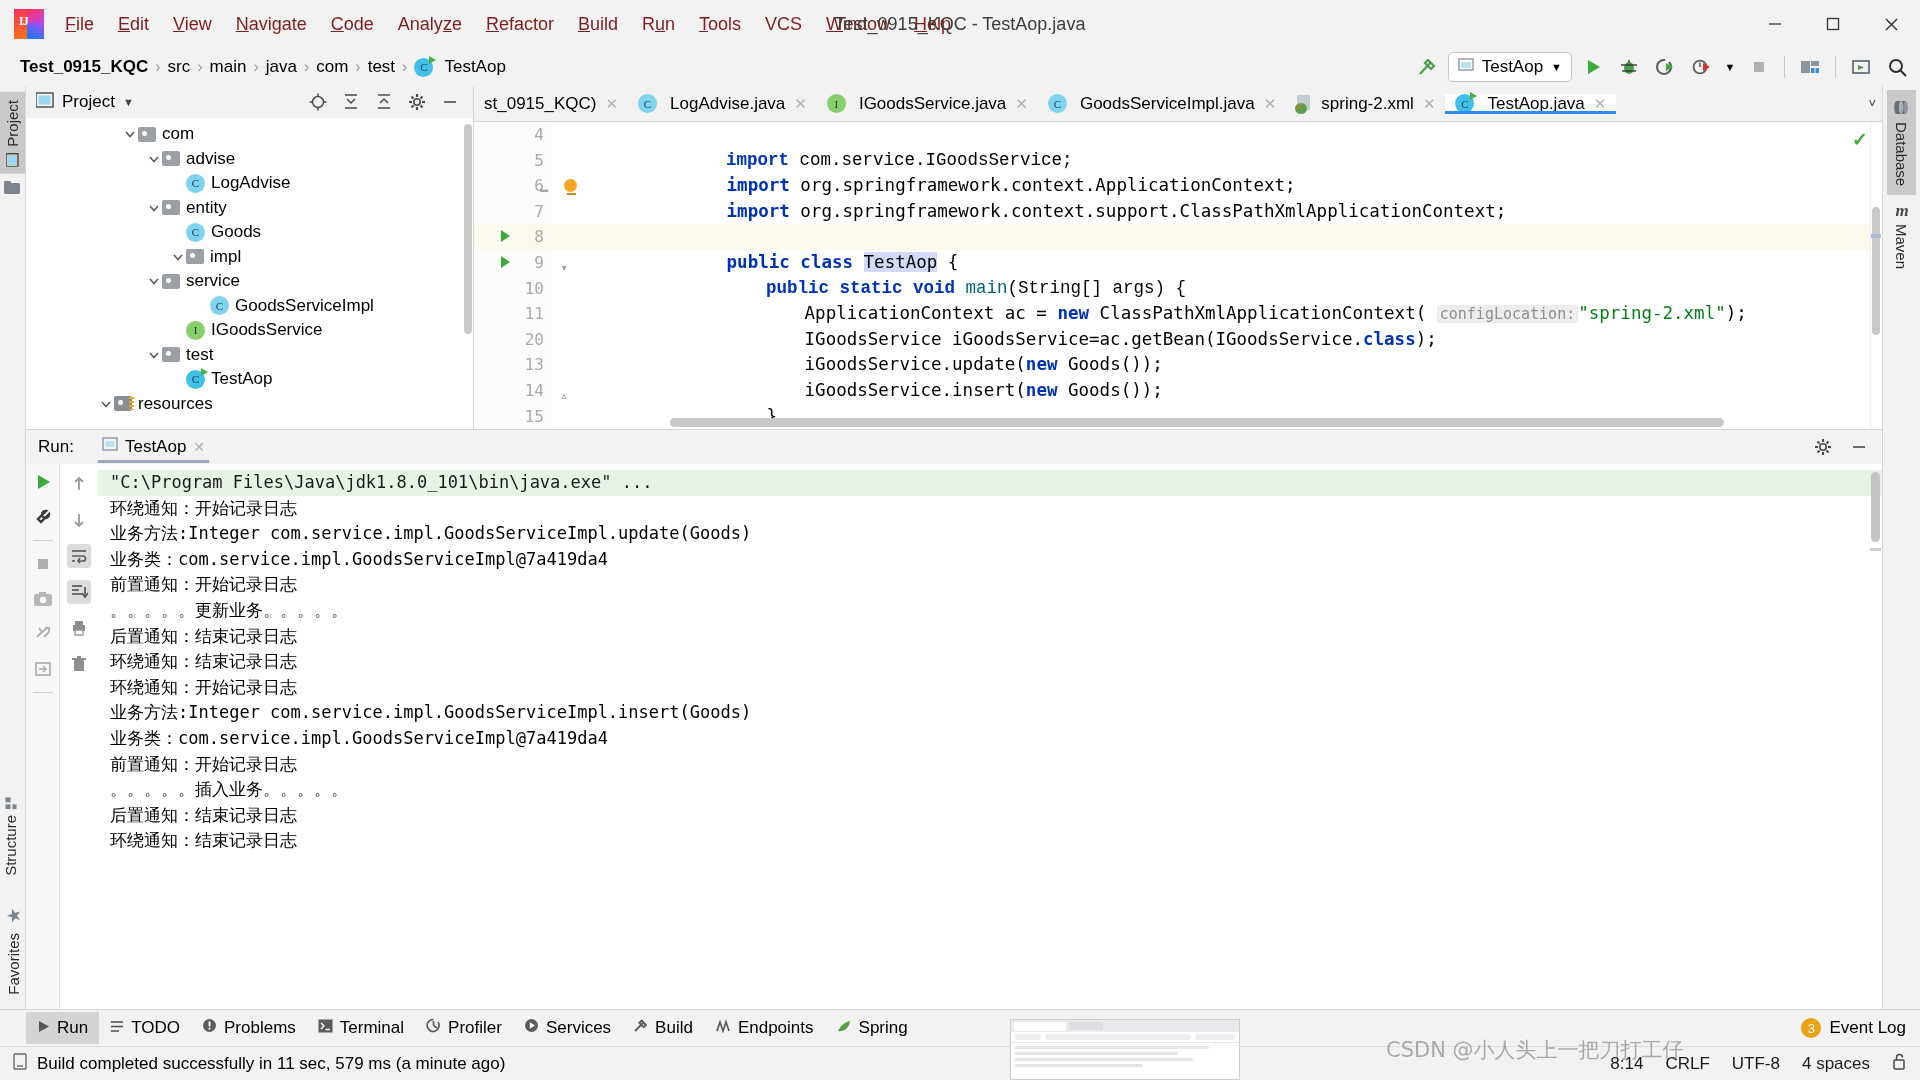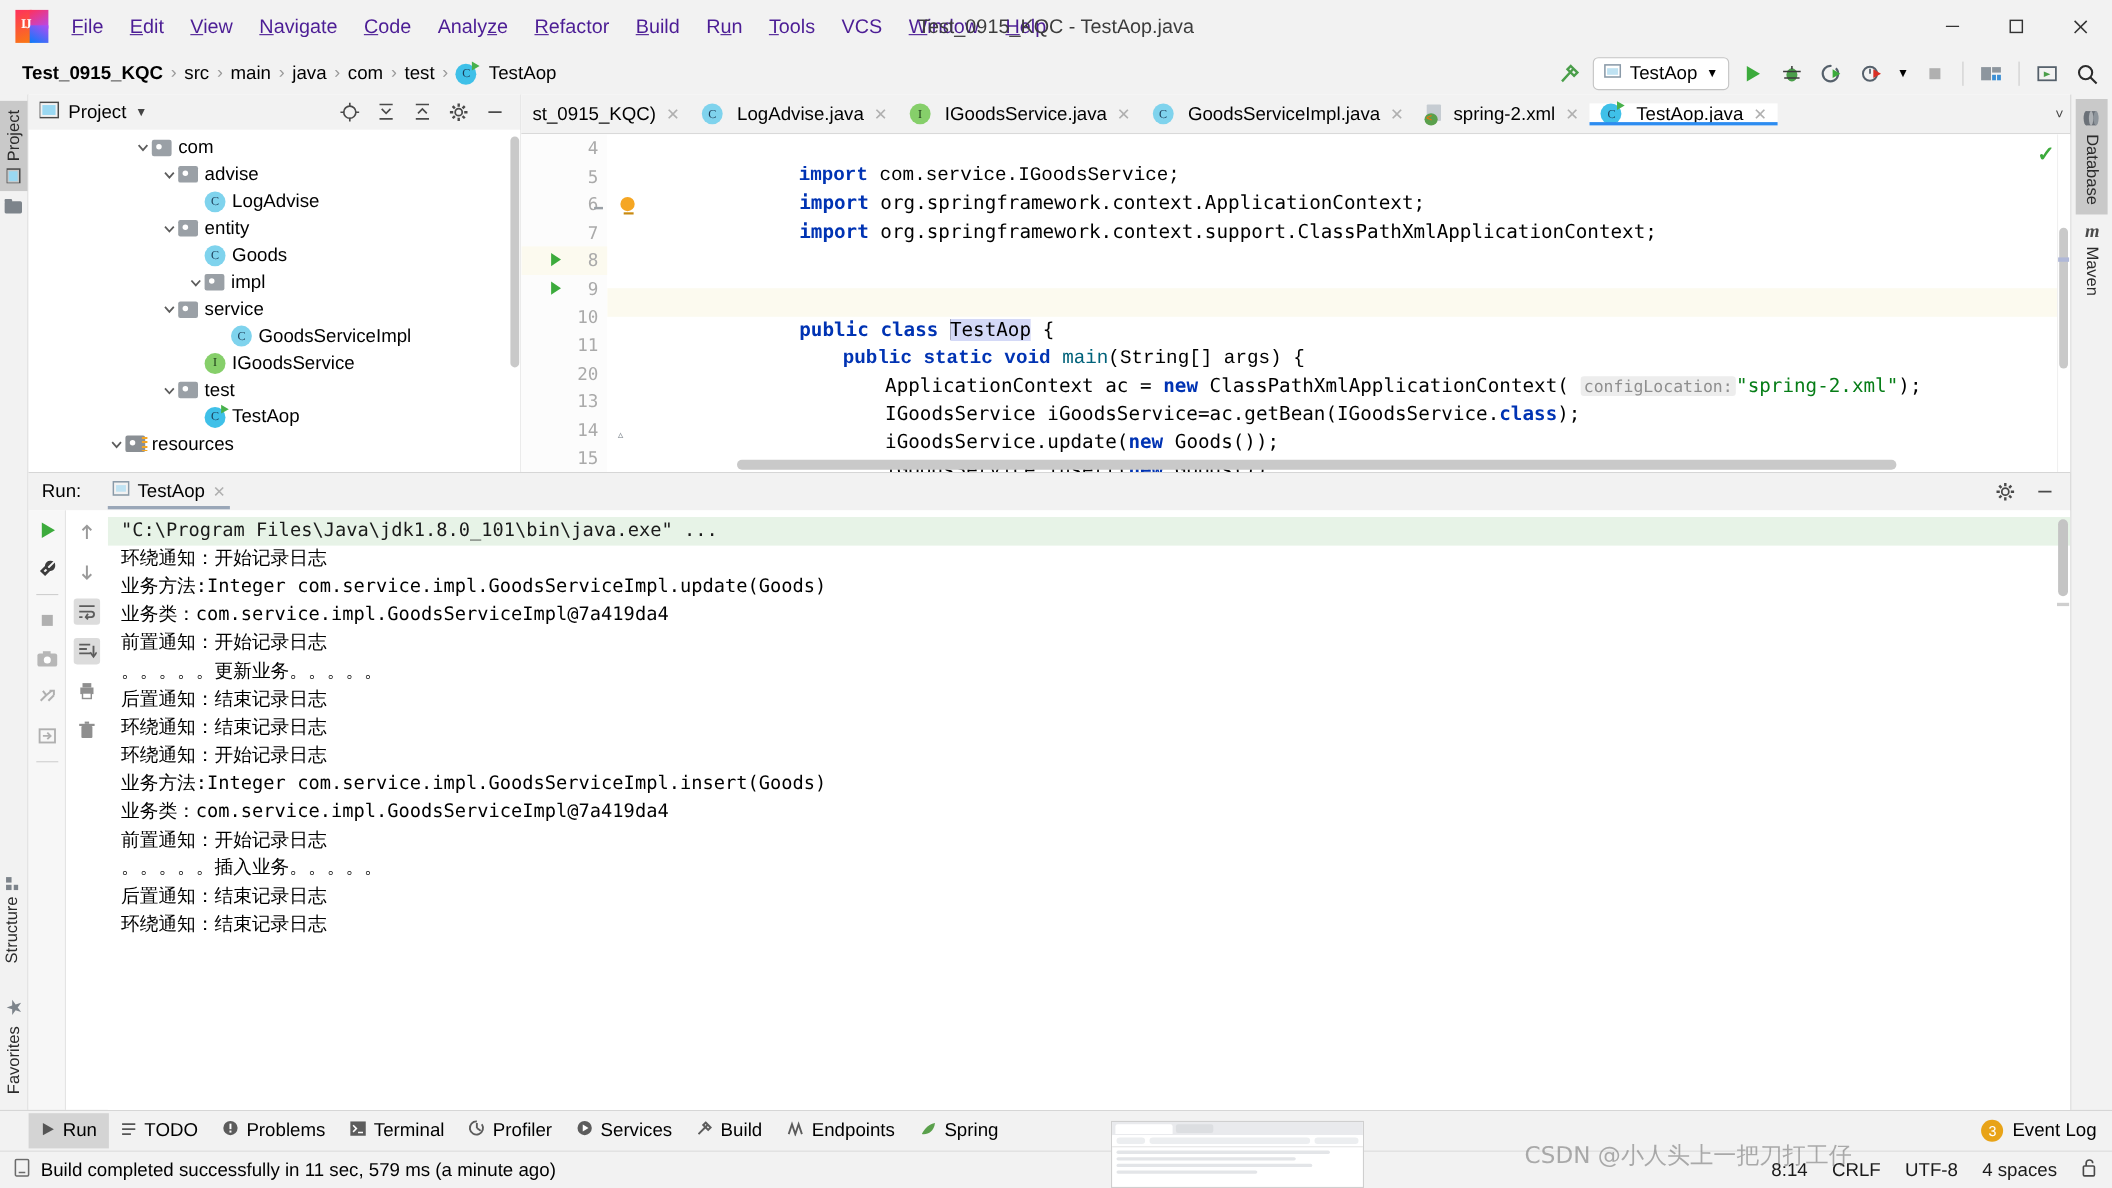--- a/index.html
+++ b/index.html
@@ -16,21 +16,21 @@
   .titlebar {
     height:48px; display:flex; align-items:center; background:#f2f2f2;
     position:relative; flex:0 0 48px;
   }
   .app-logo { width:30px; height:30px; margin-left:14px; margin-right:10px; position:relative; }
   .app-logo .sq1 { position:absolute; left:0; top:0; width:15px; height:30px; background:linear-gradient(160deg,#fe315d,#f97a12); }
   .app-logo .sq2 { position:absolute; left:13px; top:0; width:17px; height:17px; background:linear-gradient(150deg,#fe315d,#b24bf3); }
   .app-logo .sq3 { position:absolute; left:13px; top:14px; width:17px; height:16px; background:linear-gradient(30deg,#087cfa,#b24bf3); }
   .app-logo .ij { position:absolute; left:5px; top:5px; color:#fff; font-size:12px; font-weight:bold; font-family:"Liberation Serif",serif; letter-spacing:-1px; }
   .menu { display:flex; align-items:center; gap:2px; }
-  .menu-item { padding:4px 11px; font-size:18px; color:#4c1d95; white-space:nowrap; cursor:default; border-radius:3px; }
+  .menu-item { padding:4px 11px; font-size:18px; color:#7f1d1d; white-space:nowrap; cursor:default; border-radius:3px; }
   .menu-item u { text-decoration:underline; }
   .win-title {
     position:absolute; left:0; right:0; text-align:center; font-size:18px;
     color:#3c3c3c; pointer-events:none;
   }
   .win-ctrls { margin-left:auto; display:flex; align-items:center; }
   .win-btn { width:58px; height:48px; display:flex; align-items:center; justify-content:center; }
   .win-btn svg { stroke:#333; }
 
   
@@ -600,21 +600,21 @@
               <div class="cline" style="padding-left:6px;font-family:Liberation Mono, monospace;">
                 <span class="kw">import</span><span> com.service.IGoodsService;</span>
               </div>
               <div class="cline" style="padding-left:6px;">
                 <span class="kw">import</span><span> org.springframework.context.ApplicationContext;</span>
               </div>
               <div class="cline" style="padding-left:6px;">
                 <span class="kw">import</span><span> org.springframework.context.support.ClassPathXmlApplicationContext;</span>
               </div>
               <div class="cline">&nbsp;</div>
-              <div class="cline cur" style="padding-left:6px;margin-top:38px;">
+              <div class="cline cur" style="padding-left:6px;">
                 <span class="kw">public </span><span class="kw">class </span><span class="caret"></span><span class="sel">TestAop</span><span> {</span>
               </div>
               <div class="cline" style="padding-left:46px;font-family:Liberation Mono, monospace;">
                 <span class="kw">public static void </span><span class="mth">main</span><span>(String[] args) {</span>
               </div>
               <div class="cline" style="padding-left:84px;">
                 <span>ApplicationContext ac = </span><span class="kw">new</span><span> ClassPathXmlApplicationContext( </span><span class="hintbg">configLocation:</span><span class="st">"spring-2.xml"</span><span>);</span>
               </div>
               <div class="cline" style="padding-left:84px;">
                 <span>IGoodsService iGoodsService=ac.getBean(IGoodsService.</span><span class="kw">class</span><span>);</span>

